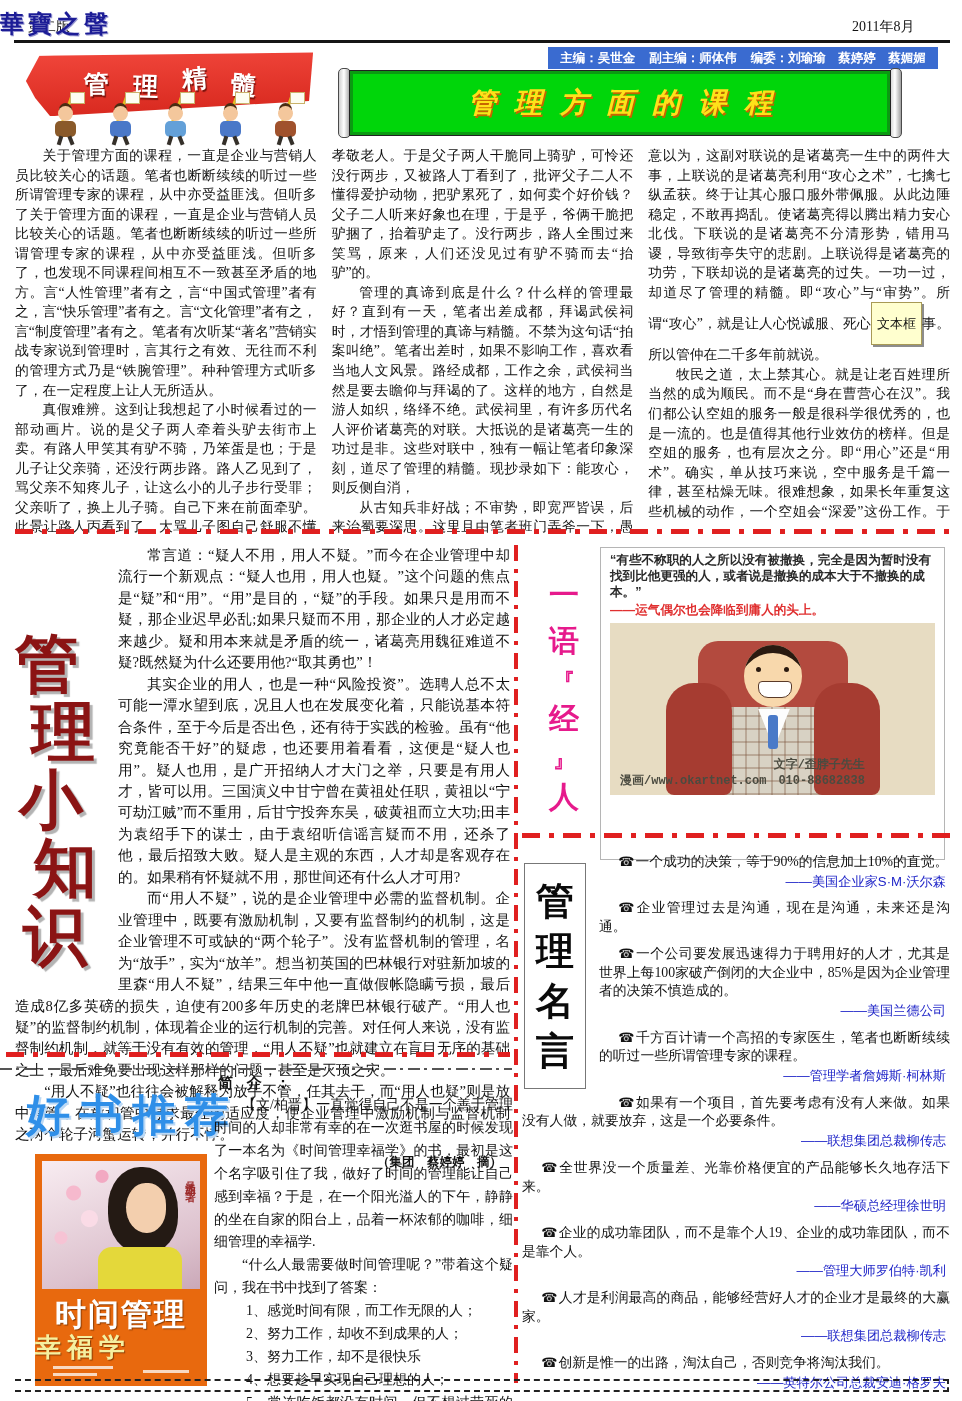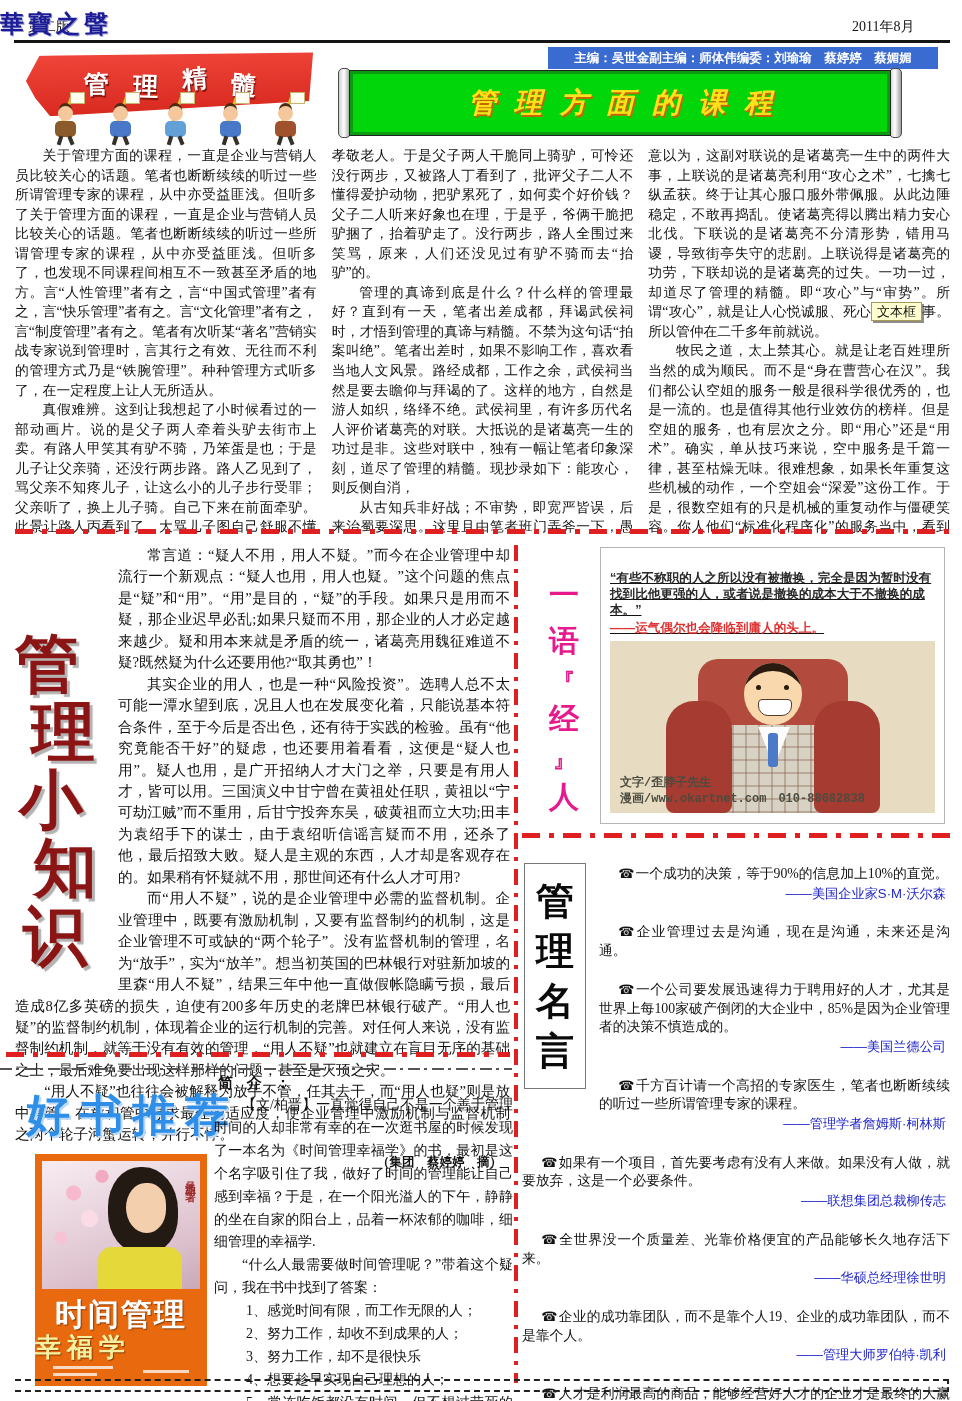--- a/index.html
+++ b/index.html
@@ -12,21 +12,21 @@
   p{margin:0;text-indent:2em;text-align:justify;}
 
   
   #edition{left:28px;top:18px;font-size:14px;}
   #masthead{left:0;top:8px;width:962px;text-align:left;font-size:24px;font-weight:bold;
     color:#1c1c96;letter-spacing:4px;text-shadow:1px 1px 0 #9a9ad2;}
   #date{left:852px;top:18px;font-size:14px;}
   #top-rule{left:14px;top:40px;width:936px;height:3px;background:#151515;}
 
   #editors-bar{left:548px;top:47px;width:390px;height:22px;background:#3a6bd0;color:#fff;
-    font-size:12.5px;font-weight:bold;display:flex;align-items:center;justify-content:center;gap:0;
+    font-size:12.5px;font-weight:bold;display:flex;align-items:center;justify-content:center;gap:14px;
     font-family:"Liberation Sans",sans-serif;}
 
   
   #flag{left:26px;top:50px;width:288px;height:62px;background:linear-gradient(180deg,#f0453a,#d92a20);
     clip-path:polygon(0% 42%,5% 2%,100% 12%,98% 90%,8% 100%,3% 70%);
     display:flex;align-items:center;justify-content:center;transform:rotate(-2deg);}
   #flag .ch{color:#fff;font-size:25px;font-weight:bold;margin:0 12px;text-shadow:1px 2px 1px #7a120c;}
   #flag .ch:nth-child(2){transform:translateY(4px) rotate(4deg);}
   #flag .ch:nth-child(3){transform:translateY(-2px) rotate(-3deg);}
   #flag .ch:nth-child(4){transform:translateY(6px) rotate(6deg);}
@@ -52,21 +52,21 @@
   #course-inner{position:absolute;left:12px;right:12px;top:3px;bottom:3px;background:#00d60a;
     border:3px solid #0b9a12;outline:1.5px solid #222;display:flex;align-items:center;justify-content:center;font-style:italic;}
   #course-title{font-size:28px;font-weight:bold;color:#ffe11a;letter-spacing:18px;text-indent:18px;
     text-shadow:1.5px 1.5px 0 #c86400;}
 
   
   #main-article{left:15px;top:146px;width:935px;height:392px;column-count:3;column-gap:15px;
     font-size:13.8px;line-height:19.55px;overflow:hidden;}
   #main-article p{margin-bottom:0;}
   .textbox{display:inline-block;background:#ffffcf;border:1px solid #a89a55;box-shadow:2px 2px 0 #8d8d8d;
-    padding:0 5px;font-size:13px;line-height:17px;text-indent:0;}
+    padding:12px 5px;font-size:13px;line-height:17px;text-indent:0;}
   .attr{font-weight:bold;font-size:12.5px;text-align:right;text-indent:0;padding-right:8px;margin-top:6px;}
 
   
   .red-dash-h{height:5px;background:repeating-linear-gradient(90deg,#e02020 0 18px,transparent 18px 27px,#e02020 27px 32px,transparent 32px 41px);}
   #sep-top{left:15px;top:529px;width:935px;}
   #sep-right-mid{left:522px;top:833px;width:428px;}
   #sep-left-low{left:6px;top:1052px;width:504px;}
   #gray-dash{left:0;top:1068px;width:512px;height:2px;
     background:repeating-linear-gradient(90deg,#555 0 12px,transparent 12px 16px,#555 16px 19px,transparent 19px 24px);}
   #v-divider{left:514px;top:545px;width:4px;height:838px;
@@ -81,22 +81,22 @@
     text-shadow:3px 3px 1px #b3b3b3;}
   #k-title .kt:nth-child(2){margin-left:16px;}
   #k-title .kt:nth-child(3){margin-left:4px;}
   #k-title .kt:nth-child(4){margin-left:18px;}
   #k-title .kt:nth-child(5){margin-left:8px;}
 
   
   #cartoon-title{left:543px;top:578px;width:42px;text-align:center;color:#e61a8c;font-weight:bold;}
   #cartoon-title .cv{font-size:30px;line-height:34px;margin-bottom:12px;}
   #cartoon-title .cv.small{font-size:22px;line-height:24px;margin-bottom:8px;}
-  #cartoon-box{left:600px;top:547px;width:345px;height:277px;border:1px solid #b5b5b5;background:#fff;
-    padding:22px 9px 0 9px;box-sizing:border-box;font-family:"Liberation Sans",sans-serif;text-decoration:underline;}
+  #cartoon-box{left:600px;top:547px;width:345px;height:313px;border:1px solid #b5b5b5;background:#fff;
+    padding:4px 9px 0 9px;box-sizing:border-box;font-family:"Liberation Sans",sans-serif;}
   #cartoon-quote{font-size:12.6px;line-height:16.2px;font-weight:bold;color:#2a2a2a;text-indent:0;text-align:left;}
   #cartoon-source{font-size:12.6px;font-weight:bold;color:#e03030;text-indent:0;margin-top:1px;}
   #cartoon-art{position:relative;margin-top:4px;height:172px;background:#e7dcc2;overflow:hidden;}
   .chair-back{position:absolute;left:88px;top:18px;width:150px;height:150px;background:#b34a3e;border-radius:20px 20px 0 0;}
   .chair-arm{position:absolute;top:60px;width:66px;height:112px;background:#a63c31;border-radius:28px 28px 8px 8px;}
   .chair-arm.l{left:56px;}
   .chair-arm.r{left:204px;}
   .man-head{position:absolute;left:134px;top:22px;width:58px;height:62px;background:#f8d8ac;border-radius:50%;
     box-shadow:inset 0 14px 0 -6px #2a1a10;}
   .man-smile{position:absolute;left:148px;top:58px;width:32px;height:15px;background:#fff;border:1.5px solid #5a3a28;
@@ -106,28 +106,28 @@
   .man-body{position:absolute;left:70px;top:84px;width:186px;height:88px;border-radius:18px 18px 0 0;
     background:#d8d2c4;
     background-image:repeating-linear-gradient(0deg,rgba(122,82,58,.32) 0 2px,transparent 2px 13px),
                      repeating-linear-gradient(90deg,rgba(122,82,58,.32) 0 2px,transparent 2px 13px);}
   .man-shirt{position:absolute;left:148px;top:86px;width:32px;height:40px;background:#fdfdfd;
     clip-path:polygon(0 0,100% 0,50% 100%);}
   .man-tie{position:absolute;left:158px;top:92px;width:10px;height:34px;background:#4a7ac8;border-radius:3px;}
   .man-flower{position:absolute;left:108px;top:104px;width:10px;height:10px;background:#d02030;border-radius:50%;
     box-shadow:2px 3px 0 -1px #2a7a2a;}
   #cartoon-credits{position:absolute;left:10px;bottom:6px;font-family:"Liberation Mono",monospace;
-    font-size:12px;font-weight:bold;color:#4b4b40;line-height:16px;text-align:left;}
+    font-size:12px;font-weight:bold;color:#4b4b40;line-height:16px;text-align:right;}
 
   
   #quotes{left:522px;top:845px;width:428px;font-size:13.8px;line-height:18.7px;}
   #q-title-box{float:left;width:60px;margin:18px 13px 8px 2px;border:1.5px solid #777;
     text-align:center;padding:12px 0;background:#fff;}
   #q-title-box .qt-ch{font-size:38px;line-height:50px;font-weight:bold;color:#0a0a0a;}
-  .q-text{text-indent:1.4em;margin-top:20px;}
+  .q-text{text-indent:1.4em;margin-top:8px;}
   .q-icon{font-size:13px;margin-right:1px;}
   .q-author{text-align:right;text-indent:0;color:#2026c8;margin-top:1px;padding-right:4px;
     font-family:"Liberation Sans",sans-serif;font-size:13.2px;}
 
   
   #book-title{left:26px;top:1086px;font-size:44px;font-weight:bold;color:#2f8fe8;letter-spacing:9px;
     text-shadow:2px 2px 0 #bcd9f5;font-family:"Liberation Sans",sans-serif;}
   #book-cover{left:35px;top:1154px;width:172px;height:232px;background:#e8690e;overflow:hidden;}
   #cover-photo{position:absolute;left:7px;top:7px;width:158px;height:128px;
     background:

